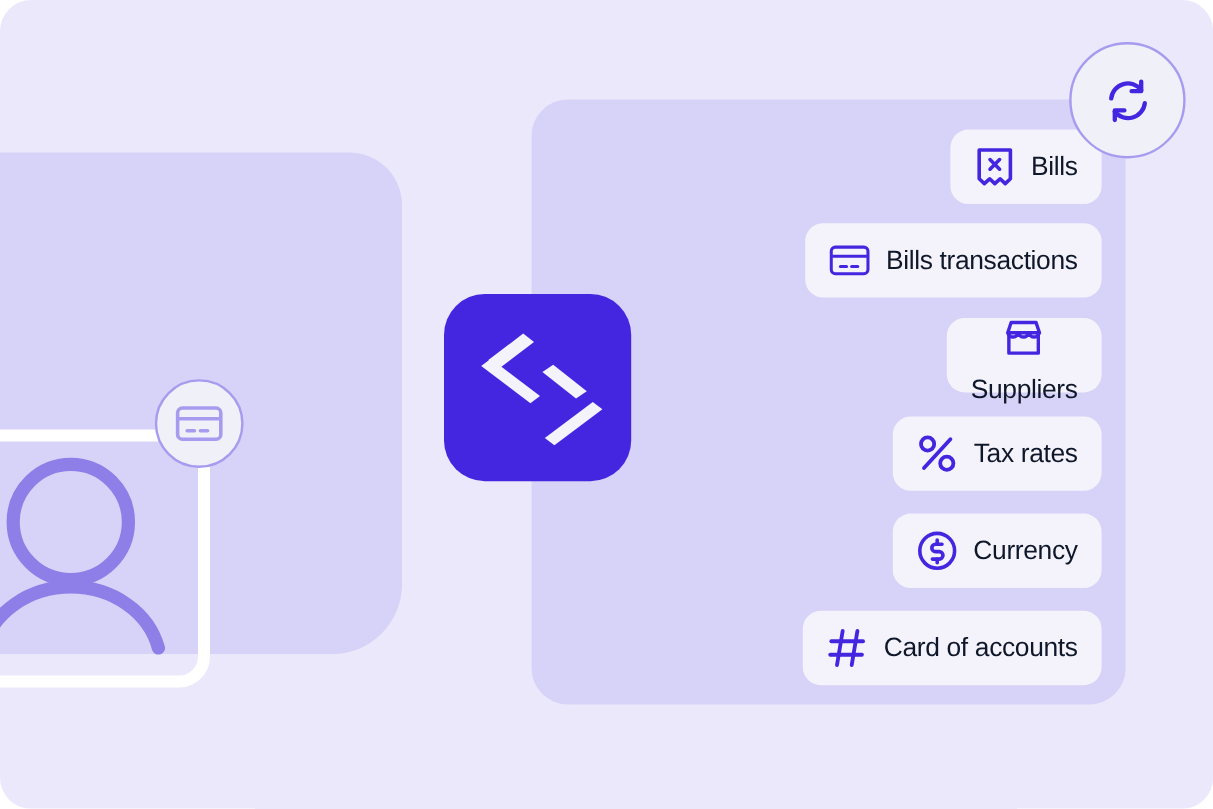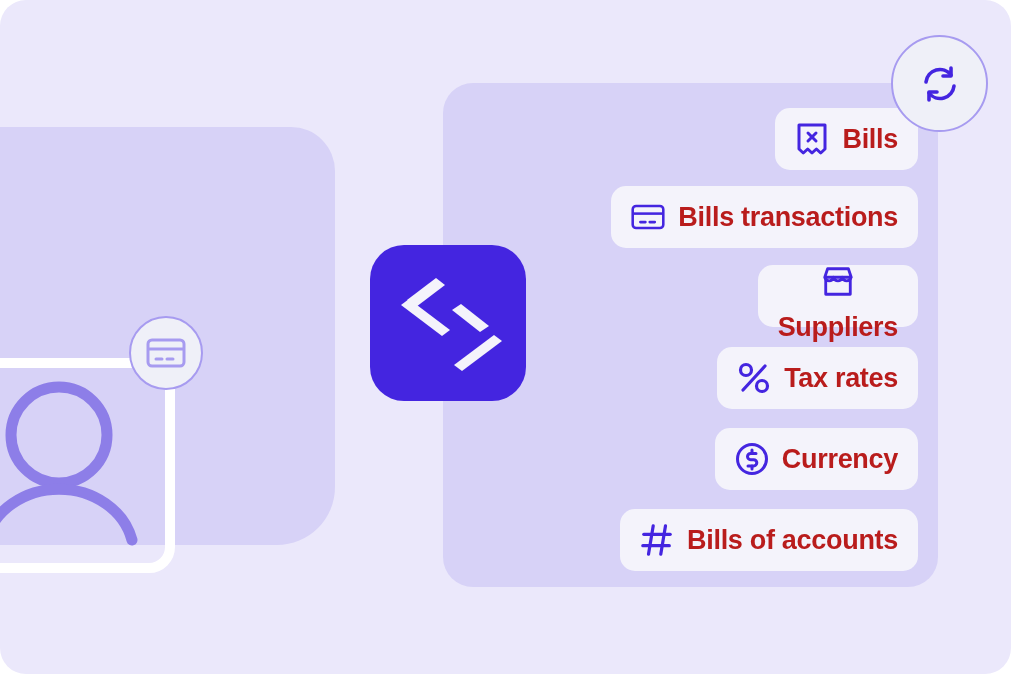--- a/index.html
+++ b/index.html
@@ -79,24 +79,24 @@
     right: 93px;                 
     height: 62px;
     background: #f4f3fb;
     border-radius: 15px;
     display: flex;
     align-items: center;
     gap: 13px;
     padding: 0 20px;
   }
   .pill .pill-label {
-    font-size: 27px;
-    font-weight: 700;
+    font-size: 22px;
+    font-weight: 400;
     letter-spacing: -0.3px;
-    color: #b91c1c;
+    color: #0f172a;
     white-space: nowrap;
   }
   .pill .pill-icon {
     flex: 0 0 auto;
     display: flex; align-items: center; justify-content: center;
     width: 34px; height: 34px;
   }
 
   #pill-bills            { top: 108px; }
   #pill-card             { top: 186px; }
@@ -190,21 +190,21 @@
 
   <div class="pill" id="pill-chart">
     <span class="pill-icon">
       <svg width="36" height="36" viewBox="0 0 36 36">
         <line x1="14" y1="3" x2="9" y2="33" stroke="#4425e0" stroke-width="3.4" stroke-linecap="round"></line>
         <line x1="27" y1="3" x2="22" y2="33" stroke="#4425e0" stroke-width="3.4" stroke-linecap="round"></line>
         <line x1="4" y1="12" x2="32" y2="12" stroke="#4425e0" stroke-width="3.4" stroke-linecap="round"></line>
         <line x1="3" y1="24" x2="31" y2="24" stroke="#4425e0" stroke-width="3.4" stroke-linecap="round"></line>
       </svg>
     </span>
-    <span class="pill-label">Bills of accounts</span>
+    <span class="pill-label">Card of accounts</span>
   </div>
 
   <div id="center-logo">
     <svg width="156" height="156" viewBox="0 0 156 156">
 
       <polygon points="66,33 75,40 46,62 37,55" fill="#f4f3fb"></polygon>
 
       <polygon points="31,60 39,54 80,85 72,91" fill="#f4f3fb"></polygon>
 
       <polygon points="82,65 91,59 119,81 110,87" fill="#f4f3fb"></polygon>

